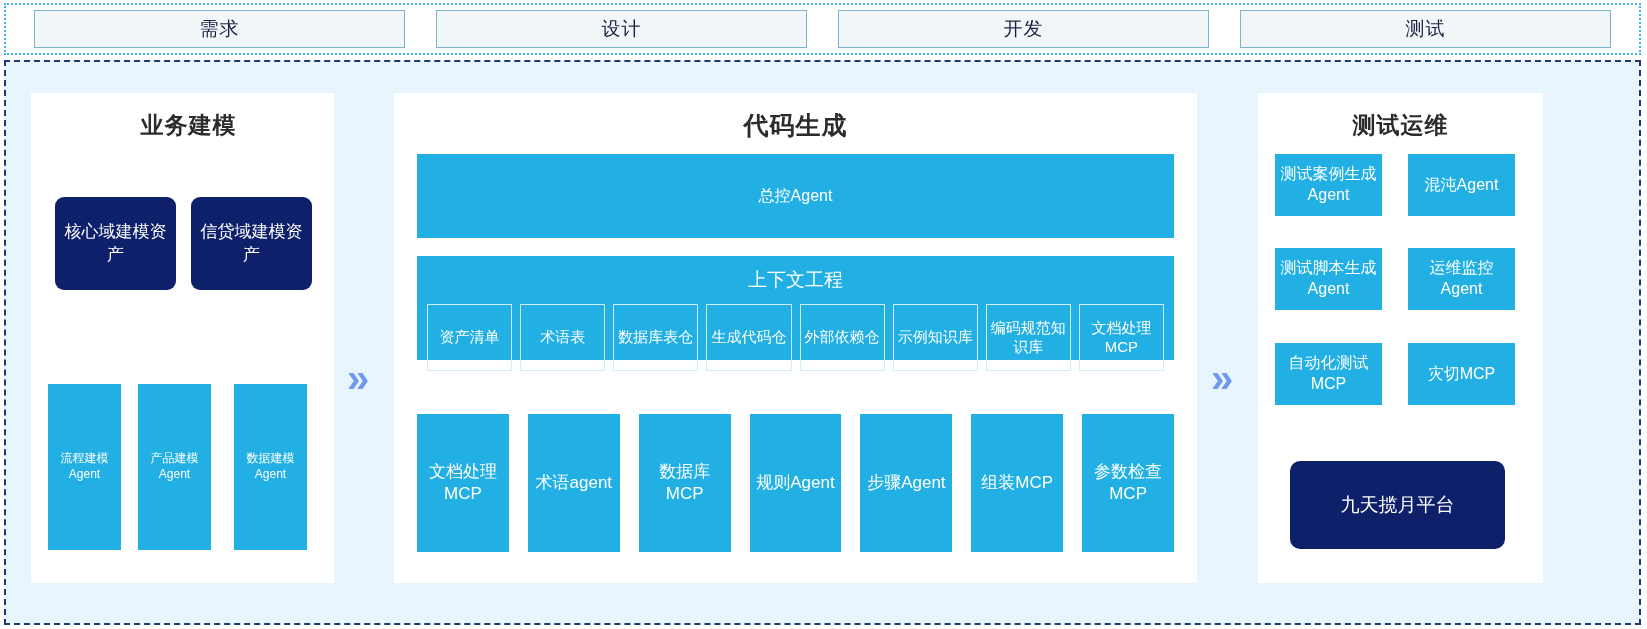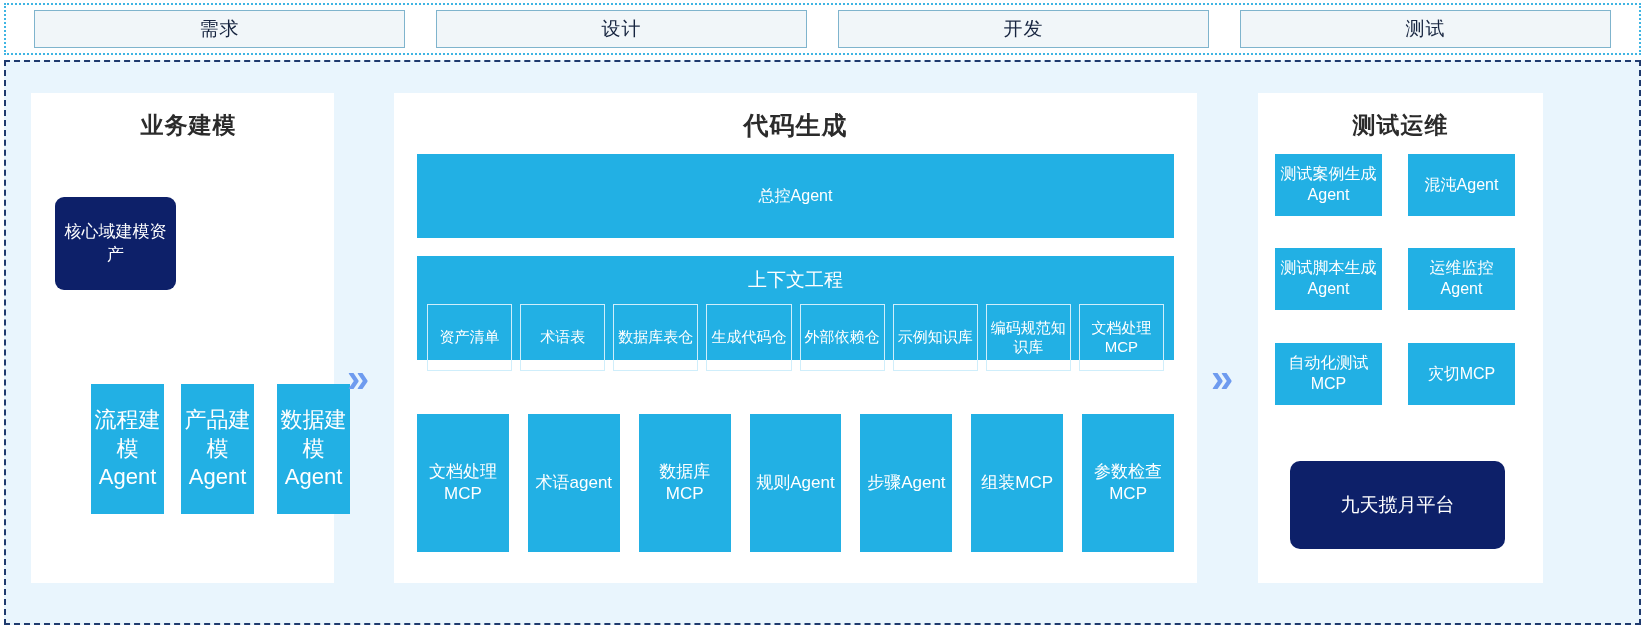--- a/index.html
+++ b/index.html
@@ -136,23 +136,22 @@
     padding: 3px;
   }
 
   
   .left-asset { width: 121px; height: 93px; }
   #left-asset-0 { left: 24px; top: 104px; }
   #left-asset-1 { left: 160px; top: 104px; }
 
   .left-agent {
     width: 73px;
-    height: 130px;
-    font-size: 22px;
-    margin-left: 43px;
+    height: 166px;
+    font-size: 12px;
   }
   #left-agent-0 { left: 17px; top: 291px; }
   #left-agent-1 { left: 107px; top: 291px; }
   #left-agent-2 { left: 203px; top: 291px; }
 
   
   .master-bar {
     position: absolute;
     left: 23px;
     top: 61px;
@@ -272,20 +271,23 @@
   </div>
 
   <div class="main-region">
 
     <div class="panel" id="panel-left">
       <div class="panel-title">业务建模</div>
 
       <div class="asset-card left-asset" id="left-asset-0">
           <span>核心域建模资产</span>
         </div>
+      <div class="asset-card left-asset" id="left-asset-1">
+          <span>信贷域建模资产</span>
+        </div>
 
       <div class="cyan-card left-agent" id="left-agent-0">
           <span>流程建模Agent</span>
         </div>
       <div class="cyan-card left-agent" id="left-agent-1">
           <span>产品建模Agent</span>
         </div>
       <div class="cyan-card left-agent" id="left-agent-2">
           <span>数据建模Agent</span>
         </div>

